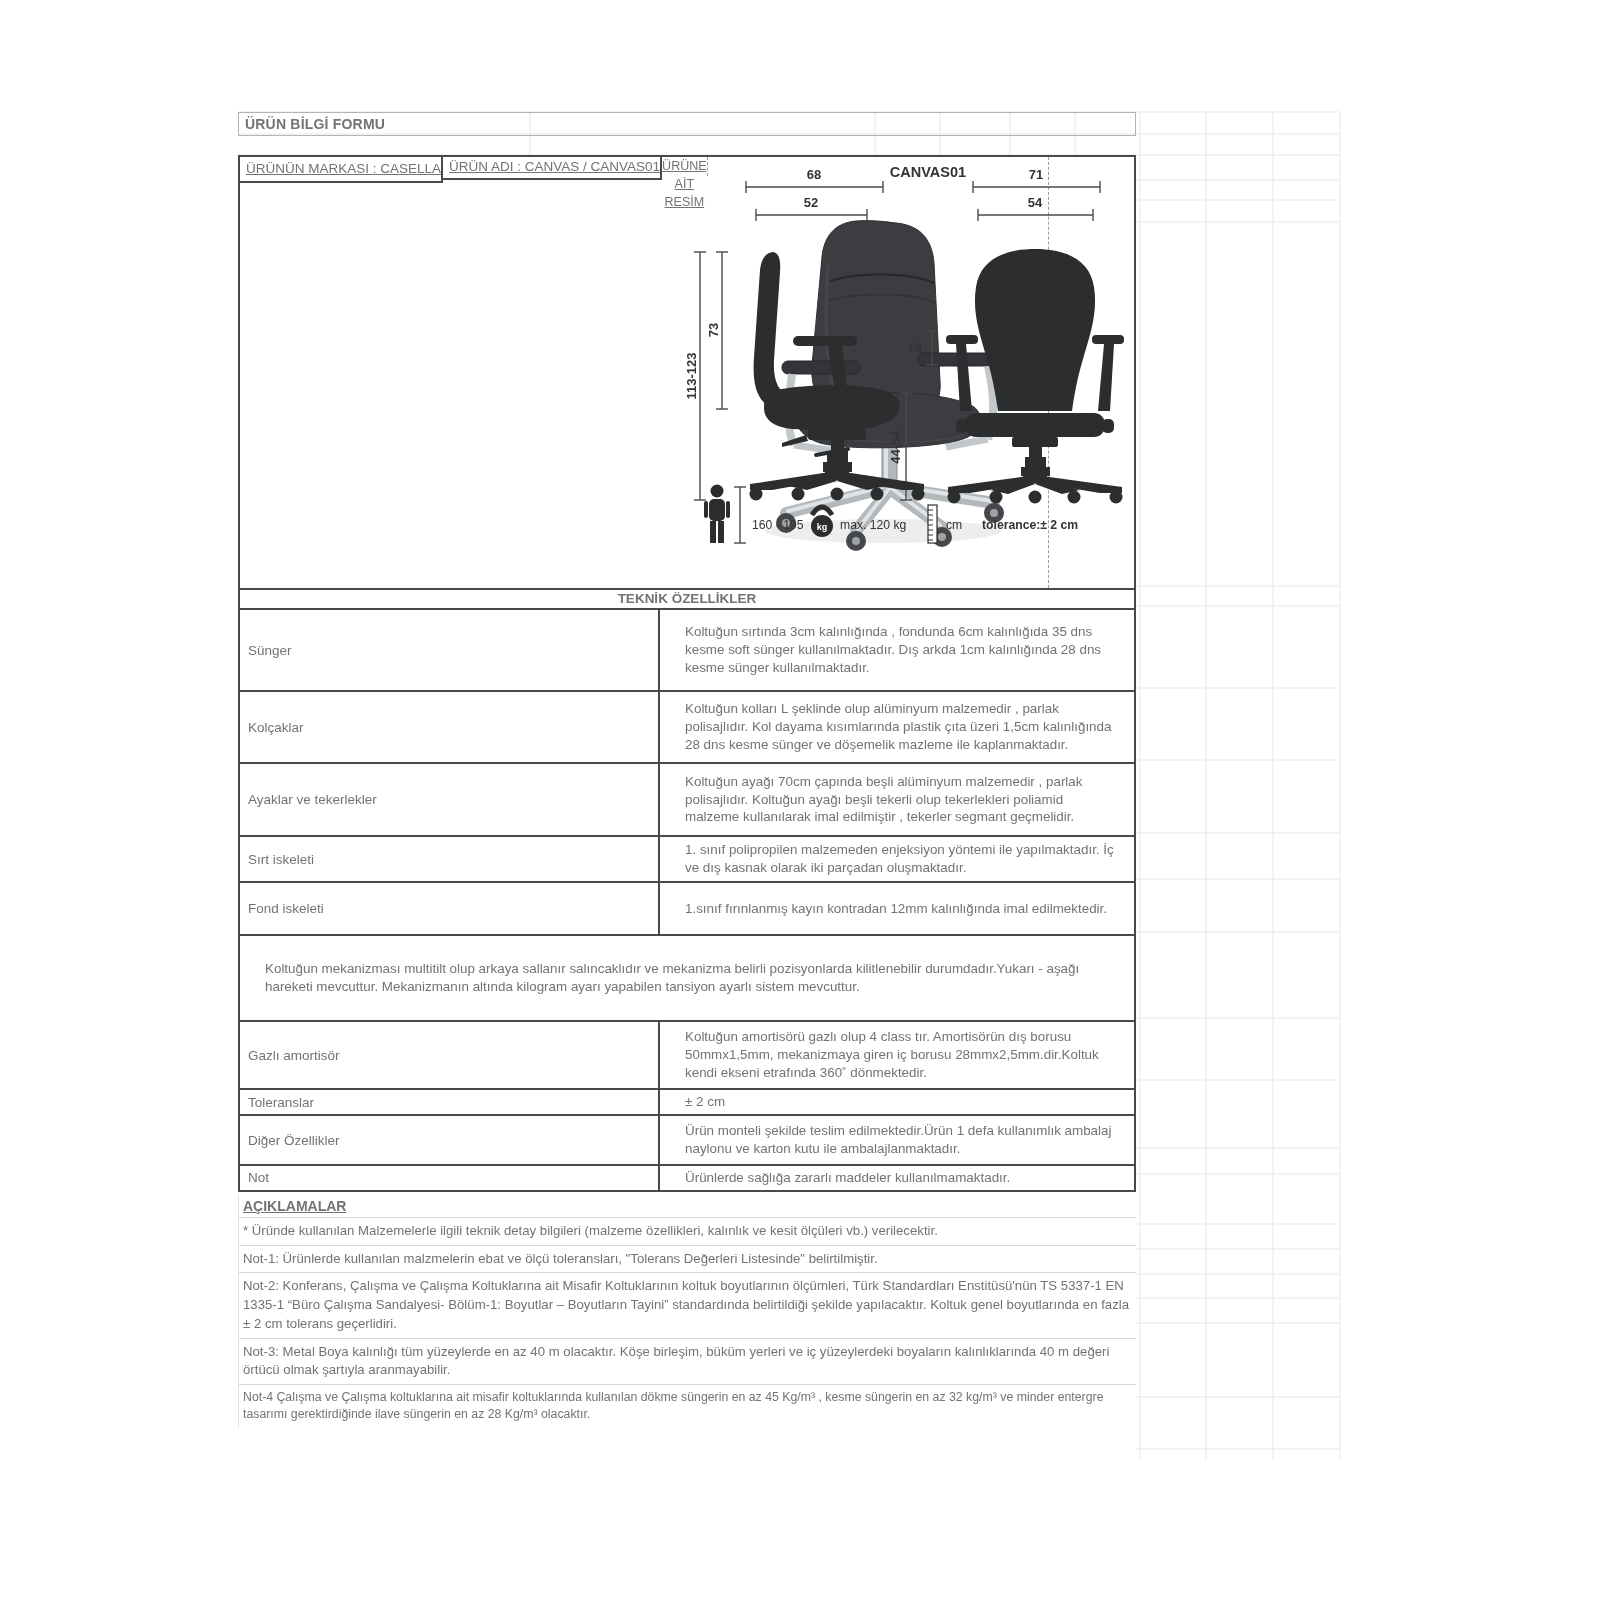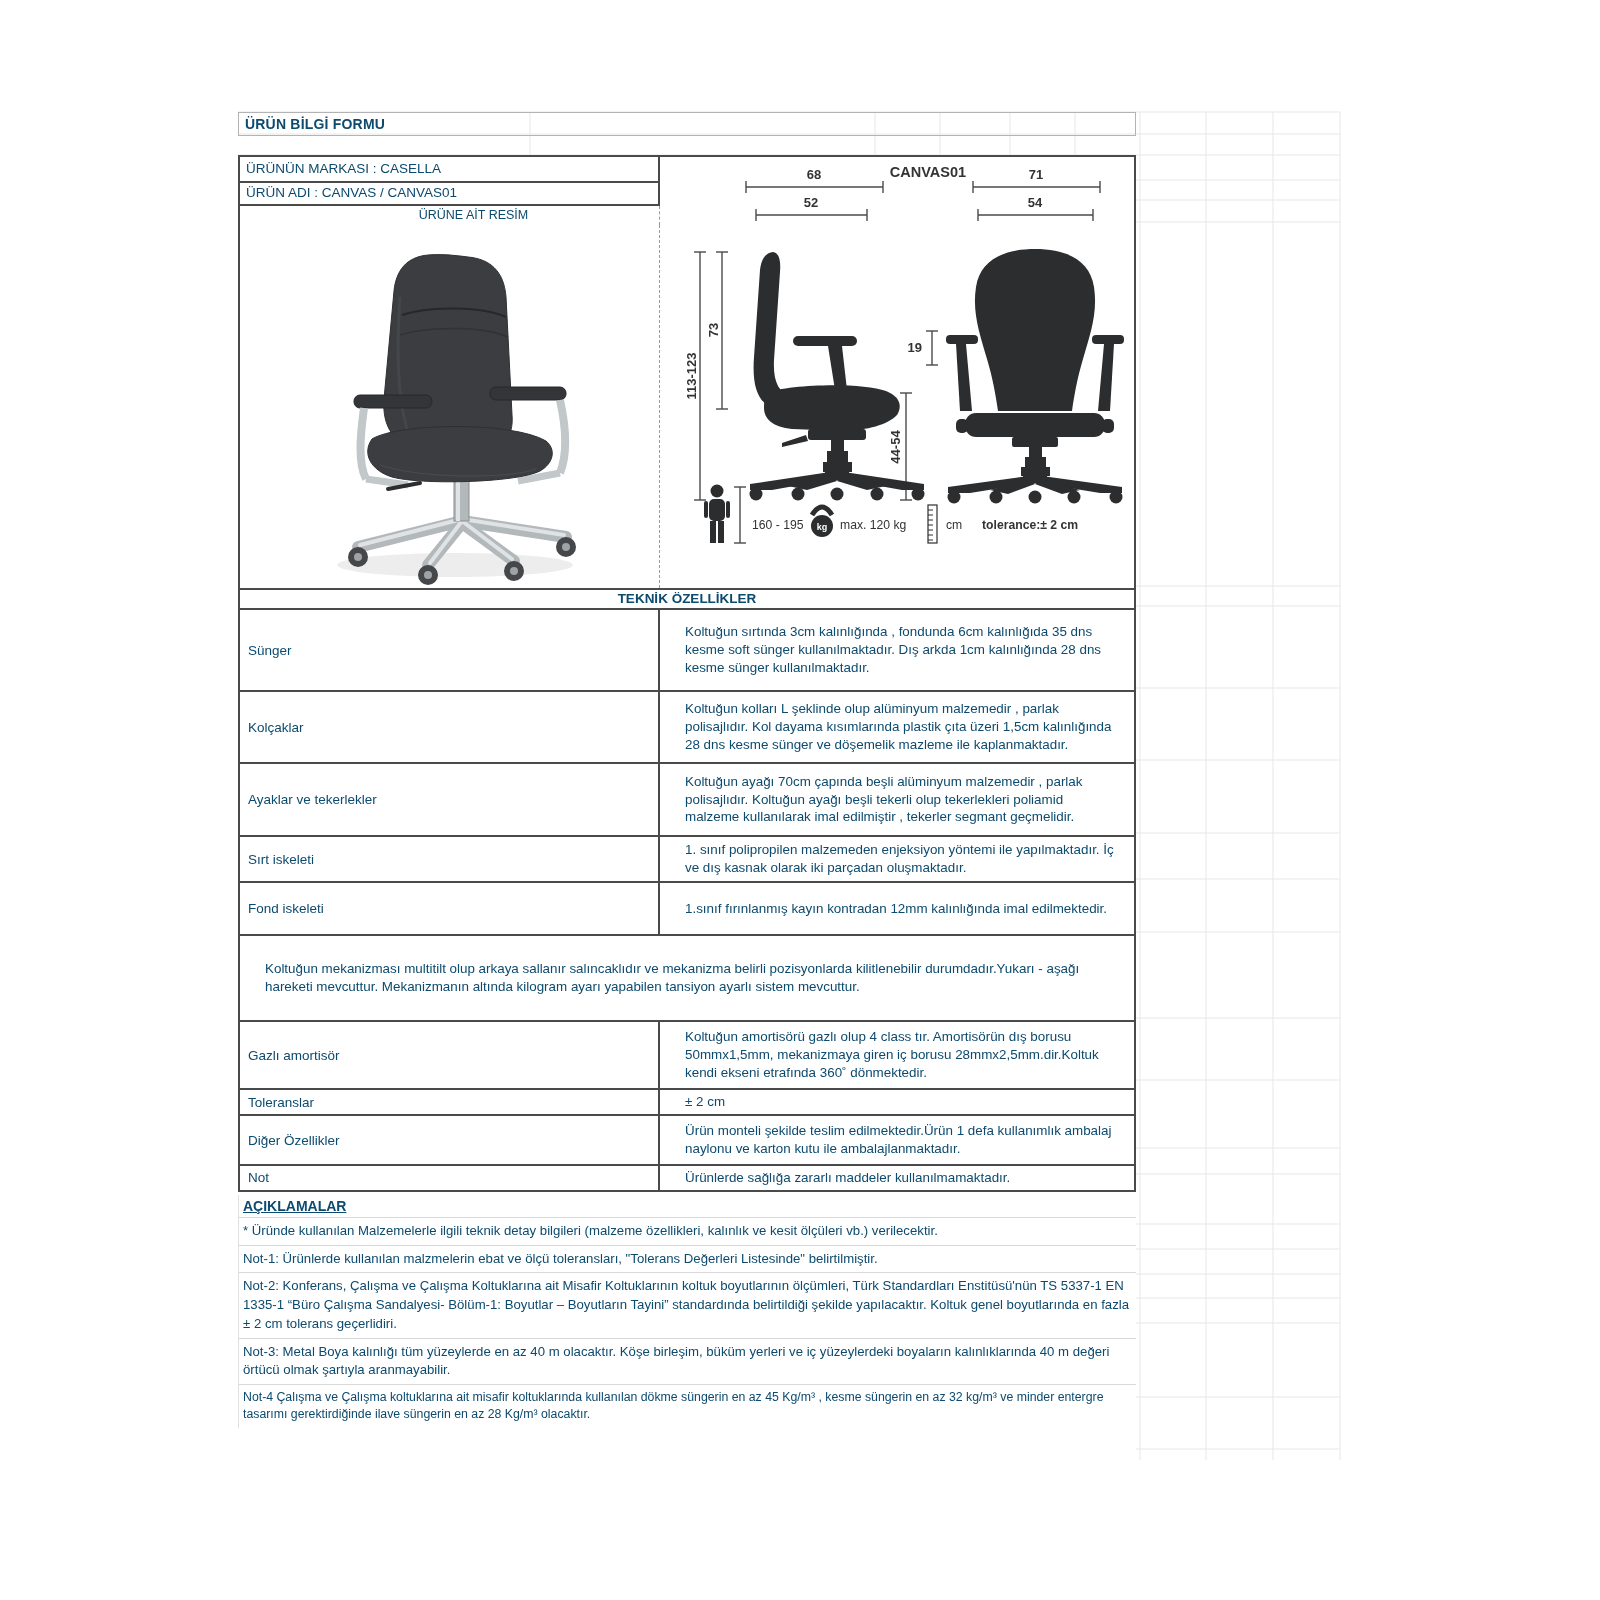--- a/index.html
+++ b/index.html
@@ -1,30 +1,30 @@
 <!DOCTYPE html>
 <html><head>
 <meta charset="utf-8">
 <style>
   html,body{margin:0;padding:0;background:#fff;}
   .page{position:relative;width:1600px;height:1600px;background:#fff;overflow:hidden;
-        font-family:"Liberation Sans",sans-serif;color:#0c4a6e;}
+        font-family:"Liberation Sans",sans-serif;color:#737373;}
   .gridbg{position:absolute;left:0;top:0;width:1600px;height:1600px;}
   .sheet{position:absolute;left:238px;top:112px;width:898px;}
   .title-row{height:22px;line-height:22px;border:1px solid #b3b3b3;font-weight:bold;
              font-size:14px;padding-left:6px;letter-spacing:.2px;}
   .gap-row{height:19px;}
   .main-table{border:2px solid #4a4a4a;background:#fff;}
   .top-section{display:flex;height:431px;}
-  .left-col{width:420px;display:flex;flex-direction:column;}
+  .left-col{width:420px;display:flex;flex-direction:row;text-decoration:underline;}
   .cell-brand,.cell-name{height:24px;line-height:23px;font-size:13.5px;padding-left:6px;
         border-bottom:2px solid #4a4a4a;border-right:2px solid #4a4a4a;white-space:nowrap;}
   .cell-name{height:21px;line-height:20px;}
   .cell-imghdr{height:19px;line-height:18px;font-size:12.5px;text-align:center;
-        border-right:1px dashed #9a9a9a;padding-left:48px;}
+        border-right:1px dashed #9a9a9a;}
   .cell-photo{flex:1;border-right:1px dashed #9a9a9a;display:flex;align-items:center;justify-content:center;}
   .right-col{flex:1;position:relative;}
   .teknik-header{border-top:2px solid #4a4a4a;border-bottom:2px solid #4a4a4a;height:18px;
         line-height:17px;text-align:center;font-weight:bold;font-size:13.5px;}
   .trow{display:flex;border-bottom:2px solid #4a4a4a;}
   .trow:last-child{border-bottom:none;}
   .trow .lbl{width:420px;border-right:2px solid #4a4a4a;padding:2px 8px;display:flex;
         align-items:center;font-size:13.5px;box-sizing:border-box;}
   .trow .val{flex:1;padding:3px 16px;display:flex;align-items:center;font-size:13.4px;line-height:1.33;margin-left:9px;}
   .remarks{margin-top:3px;border-left:1px solid #e0e0e0;}

